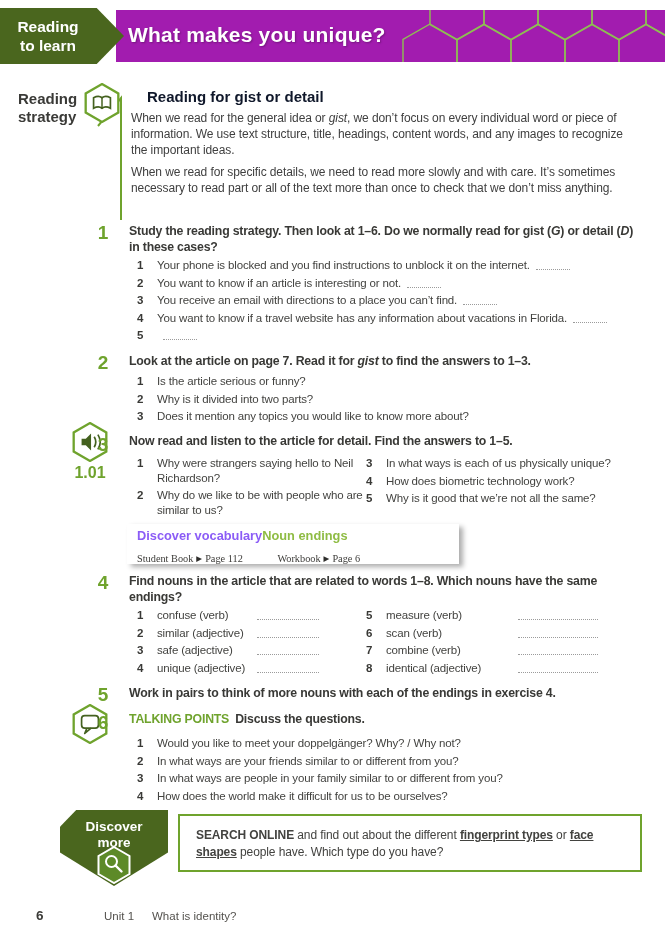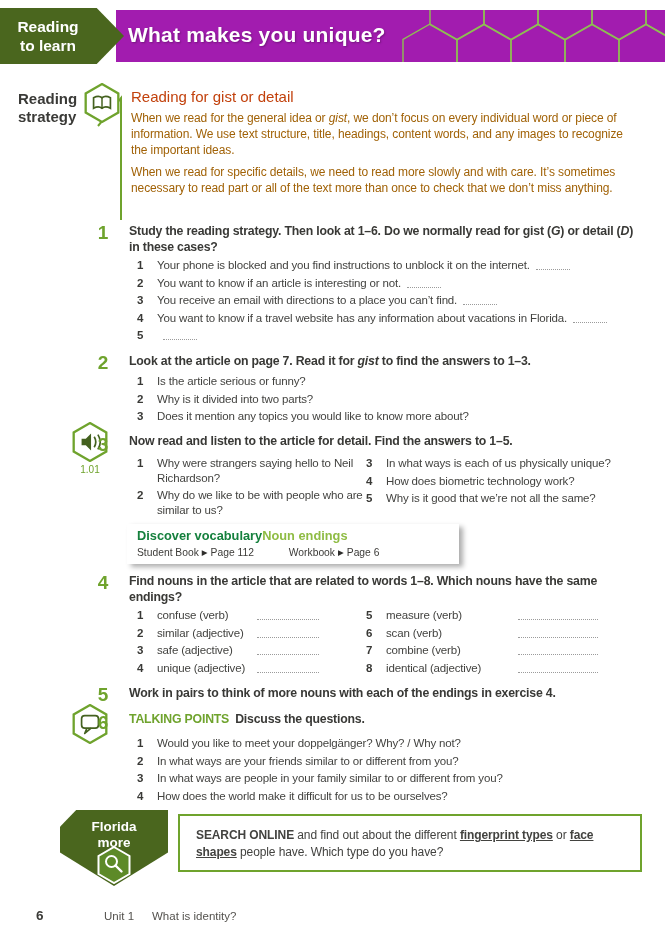--- a/index.html
+++ b/index.html
@@ -16,49 +16,49 @@
          font-size:15.5px; line-height:19px; padding-top:9px; }
   .tab .tl { width:96px; text-align:center; }
 
   
   .strategy { position:absolute; left:0; top:86px; width:665px; height:136px; }
   .side-label { position:absolute; left:18px; top:4px; font-size:15px; font-weight:bold; line-height:18px; color:#3a3a37; }
   .connector { position:absolute; left:78px; top:0; }
   .hex-icon { position:absolute; }
   .strategy .hex-icon { left:84px; top:-3px; }
   .strategy-body { position:absolute; left:131px; top:2px; width:500px; }
-  .strategy-heading { color:#c2410c; font-size:15px; font-weight:normal; margin-bottom:5px; }
-  .strategy-para { font-size:12px; line-height:16.2px; color:#a16207; width:495px; margin-bottom:5px; letter-spacing:-0.1px; }
+  .strategy-heading { color:#0f172a; font-size:15px; font-weight:bold; margin-bottom:5px;margin-left:16px; }
+  .strategy-para { font-size:12px; line-height:16.2px; color:#404040; width:495px; margin-bottom:5px; letter-spacing:-0.1px; }
 
   
   .ex { position:absolute; left:0; width:665px; }
   .ex-num { position:absolute; left:92px; top:0; width:22px; text-align:center; color:#6fa32d; font-weight:bold; font-size:19px; }
   .ex-title { position:absolute; left:129px; top:2px; width:508px; font-size:12.3px; font-weight:bold; color:#393936; line-height:15.6px; letter-spacing:-0.2px; }
   .items { position:absolute; left:137px; }
   .row { display:flex; align-items:flex-start; margin-bottom:3px; font-size:11.5px; line-height:14.6px; color:#434340; letter-spacing:-0.15px; }
   .row .n { width:20px; flex:none; font-weight:bold; color:#393936; }
   .row .t { }
   .dots { flex:none; width:34px; height:12px; border-bottom:1px dotted #9b9b9b; margin-left:6px; }
 
   #ex1 { top:222px; } #ex1 .items { top:36px; width:520px; }
   #ex2 { top:352px; } #ex2 .items { top:22px; }
   #ex3 { top:430px; } #ex3 .ex-num, #ex3 .ex-title { top:4px; }
   .ex3-col1 { position:absolute; left:137px; top:26px; width:236px; }
   .ex3-col1 .t { width:210px; }
   .ex3-col2 { position:absolute; left:366px; top:26px; width:258px; }
   .ex3-col2 .t { width:232px; }
   .audio-wrap { position:absolute; left:70px; top:-8px; width:40px; text-align:center; }
-  .audio-label { margin-top:-2px; color:#6fa32d; font-weight:normal; font-size:10px; }
+  .audio-label { margin-top:-2px; color:#6fa32d; font-weight:bold; font-size:16px; }
 
   .vocab { position:absolute; left:127px; top:524px; width:332px; height:40px; background:#fff;
            box-shadow:4px 3px 5px rgba(0,0,0,0.32); padding:4px 10px; }
   .vocab-line1 { font-size:12.8px; font-weight:bold; }
-  .vocab-dark { color:#15803d; }
+  .vocab-dark { color:#8b5cf6; }
   .vocab-light { color:#8fbc44; }
-  .vocab-line2 { font-size:10.3px; color:#3c3b38; margin-top:4px; }
+  .vocab-line2 { font-size:10.3px; color:#3c3b38; margin-top:10px;font-family:Liberation Serif, serif; }
   .vocab-line2 .arr { font-size:7.5px; vertical-align:1px; margin:0 3px; color:#2e2d2b; }
   .vocab-line2 .ref2 { margin-left:32px; }
 
   #ex4 { top:572px; } 
   .ex4-col1 { position:absolute; left:137px; top:36px; }
   .ex4-col1 .t { width:100px; } .ex4-col1 .dots { width:62px; margin-left:0; }
   .ex4-col2 { position:absolute; left:366px; top:36px; }
   .ex4-col2 .t { width:132px; } .ex4-col2 .dots { width:80px; margin-left:0; }
 
   #ex5 { top:684px; }
@@ -322,21 +322,21 @@
       <div class="row">
           <span class="n">4</span>
           <span class="t">How does the world make it difficult for us to be ourselves?</span>
         </div>
     </div>
   </div>
 
   <div class="discover">
     <div class="disc-shape">
       <div class="disc-label">
-        <div>Florida</div>
+        <div>Discover</div>
         <div>more</div>
       </div>
       <span class="hex-icon">
         <svg width="34" height="38" viewBox="0 0 34 38">
           <path d="M17 1 L32.5 10 L32.5 28 L17 37 L1.5 28 L1.5 10 Z" fill="#5d8a28" stroke="#ffffff" stroke-width="2"></path>
           <circle cx="14.5" cy="15.5" r="5.5" fill="none" stroke="#ffffff" stroke-width="2"></circle>
           <line x1="18.5" y1="19.5" x2="24.5" y2="25.5" stroke="#ffffff" stroke-width="2.4" stroke-linecap="round"></line>
         </svg>
       </span>
     </div>

